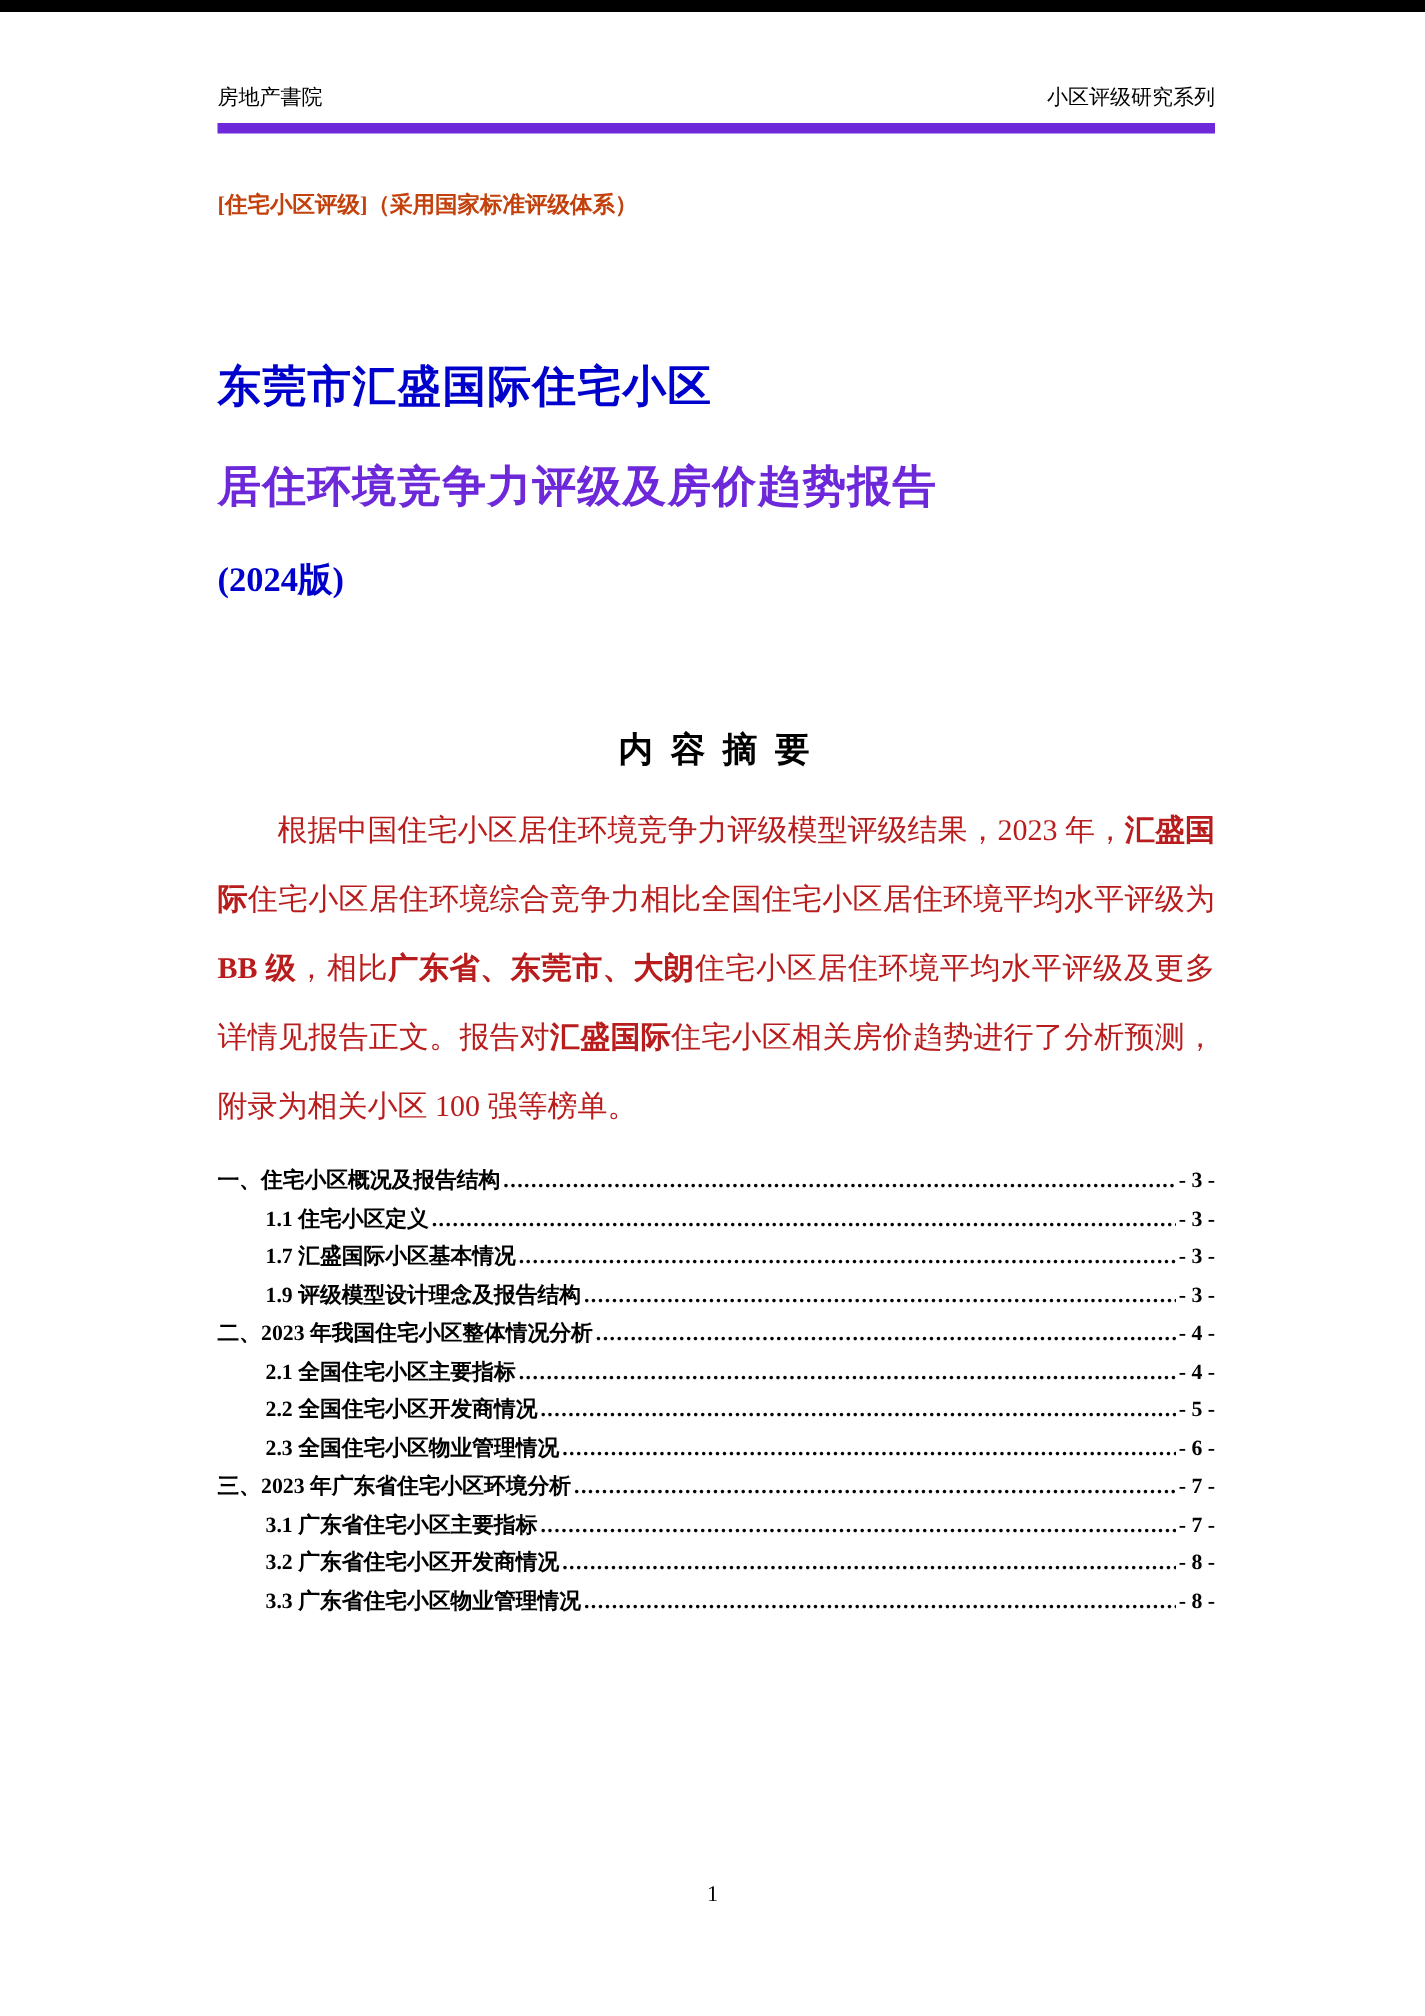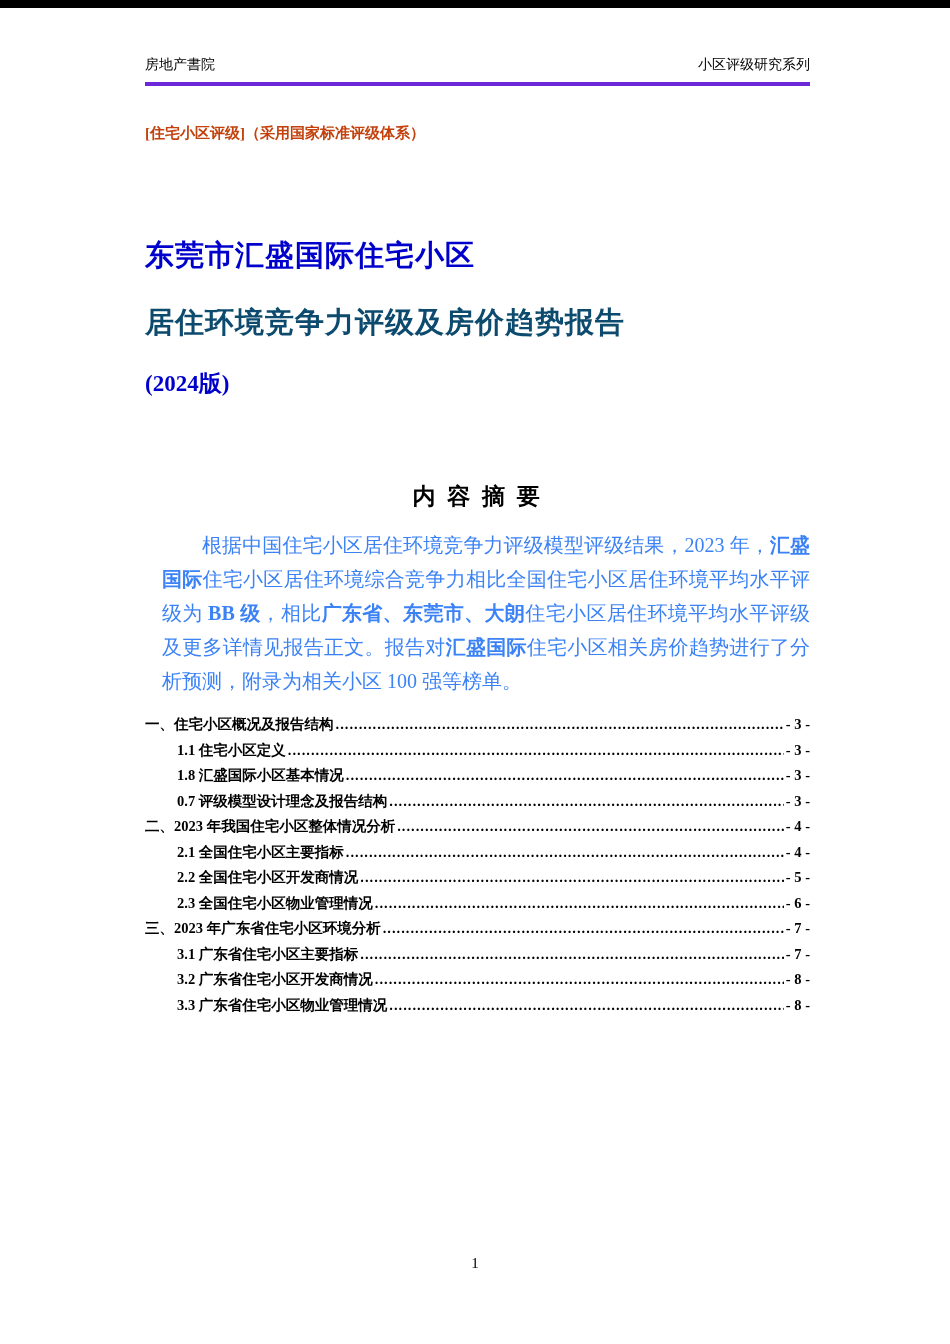--- a/index.html
+++ b/index.html
@@ -21,21 +21,21 @@
   .content {
     padding: 48px 140px 0 145px;
   }
   .page-header {
     display: flex;
     justify-content: space-between;
     align-items: flex-end;
     font-size: 14px;
     color: #000;
     padding-bottom: 8px;
-    border-bottom: 4px solid #6d28d9;
+    border-bottom: 7px solid #6d28d9;
   }
   .subtitle {
     margin-top: 38px;
     font-size: 15px;
     font-weight: bold;
     color: #c2410c;
   }
   .title-block {
     margin-top: 92px;
     text-align: left;
@@ -56,25 +56,24 @@
     margin-top: 82px;
     text-align: center;
     font-size: 23px;
     font-weight: bold;
     letter-spacing: 3px;
     color: #000;
   }
   .summary-paragraph {
     margin-top: 16px;
     font-size: 20px;
-    line-height: 34px;
+    line-height: 46px;
     text-align: justify;
     text-indent: 2em;
-    color: #3b82f6;
-    margin-left: 17px;
+    color: #b91c1c;
   }
   .summary-paragraph .bold { font-weight: bold; }
   .toc-heading {
     margin-top: 46px;
     text-align: center;
     font-size: 21px;
     font-weight: bold;
     letter-spacing: 3px;
     color: #000;
   }
@@ -123,47 +122,47 @@
 
     <div class="page-header">
       <span>房地产書院</span>
       <span>小区评级研究系列</span>
     </div>
 
     <div class="subtitle">[住宅小区评级]（采用国家标准评级体系）</div>
 
     <div class="title-block">
       <div class="title-line" id="title-line1" style="color: rgb(0, 0, 204);">东莞市汇盛国际住宅小区</div>
-      <div class="title-line" id="title-line2" style="color: #0c4a6e;">居住环境竞争力评级及房价趋势报告</div>
+      <div class="title-line" id="title-line2" style="color: #6d28d9;">居住环境竞争力评级及房价趋势报告</div>
       <div class="title-version" id="title-version" style="color: rgb(0, 0, 204);">(2024版)</div>
     </div>
 
     <div class="summary-heading">内 容 摘 要</div>
 
     <p class="summary-paragraph" id="summary-paragraph"><span>根据中国住宅小区居住环境竞争力评级模型评级结果，2023 年，</span><span class="bold">汇盛国际</span><span>住宅小区居住环境综合竞争力相比全国住宅小区居住环境平均水平评级为 </span><span class="bold">BB 级</span><span>，相比</span><span class="bold">广东省、东莞市、大朗</span><span>住宅小区居住环境平均水平评级及更多详情见报告正文。报告对</span><span class="bold">汇盛国际</span><span>住宅小区相关房价趋势进行了分析预测，附录为相关小区 100 强等榜单。</span></p>
 
 
     <div class="toc" id="toc-list">
         <div class="toc-item">
           <span class="toc-label">一、住宅小区概况及报告结构</span>
           <span class="toc-dots"></span>
           <span class="toc-page">- 3 -</span>
         </div>
         <div class="toc-item toc-sub">
           <span class="toc-label">1.1 住宅小区定义</span>
           <span class="toc-dots"></span>
           <span class="toc-page">- 3 -</span>
         </div>
         <div class="toc-item toc-sub">
-          <span class="toc-label">1.8 汇盛国际小区基本情况</span>
-          <span class="toc-dots"></span>
-          <span class="toc-page">- 3 -</span>
-        </div>
-        <div class="toc-item toc-sub">
-          <span class="toc-label">0.7 评级模型设计理念及报告结构</span>
+          <span class="toc-label">1.7 汇盛国际小区基本情况</span>
+          <span class="toc-dots"></span>
+          <span class="toc-page">- 3 -</span>
+        </div>
+        <div class="toc-item toc-sub">
+          <span class="toc-label">1.9 评级模型设计理念及报告结构</span>
           <span class="toc-dots"></span>
           <span class="toc-page">- 3 -</span>
         </div>
         <div class="toc-item">
           <span class="toc-label">二、2023 年我国住宅小区整体情况分析</span>
           <span class="toc-dots"></span>
           <span class="toc-page">- 4 -</span>
         </div>
         <div class="toc-item toc-sub">
           <span class="toc-label">2.1 全国住宅小区主要指标</span>

